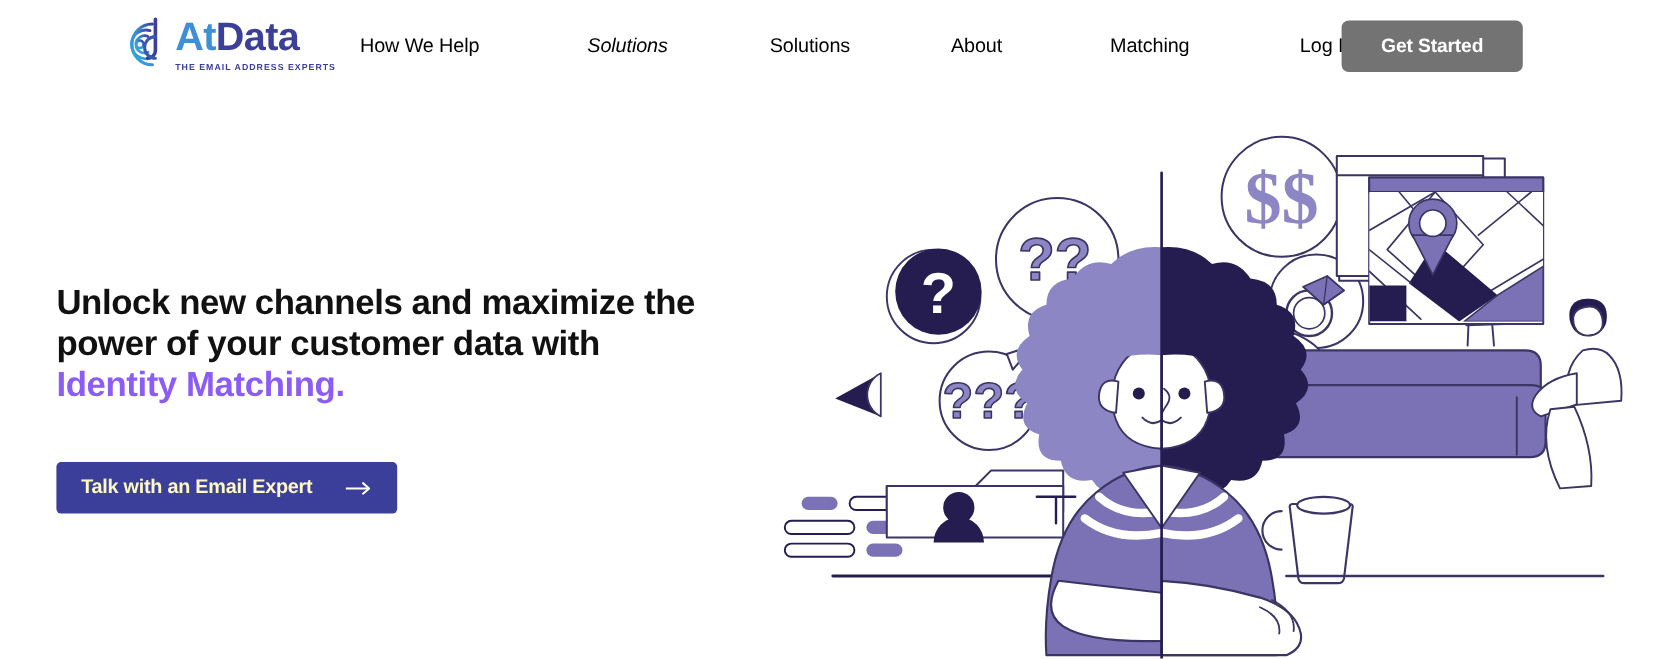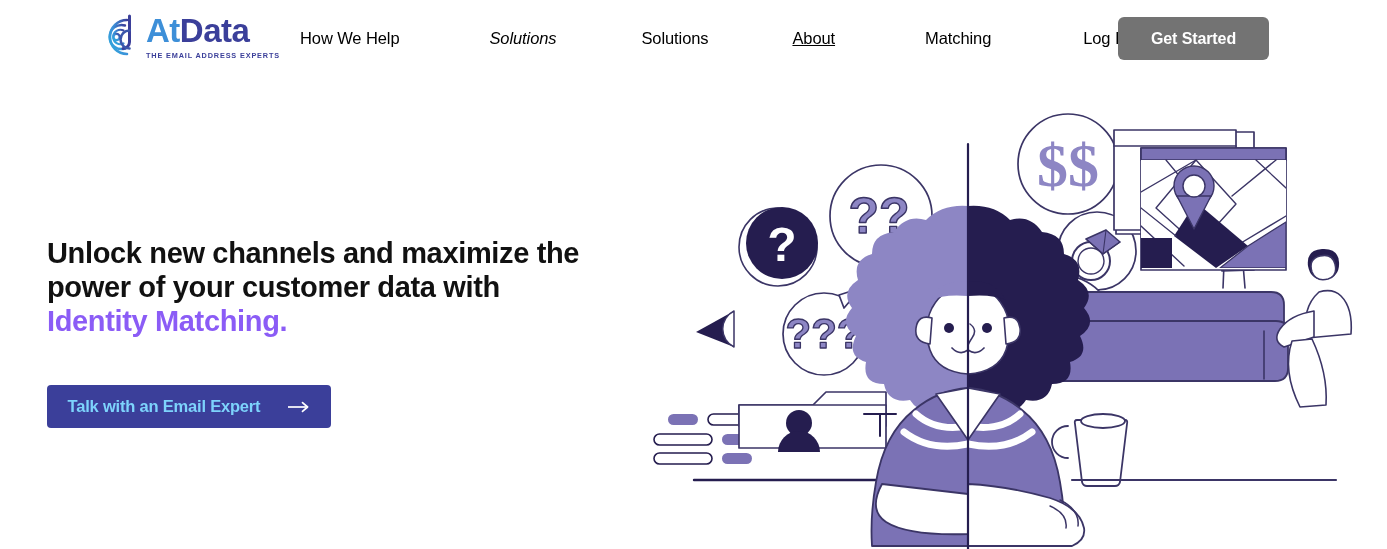--- a/index.html
+++ b/index.html
@@ -39,21 +39,21 @@
     position: absolute; left: 300px; top: 0; height: 76px;
     display: flex; align-items: center;
   }
   .nav-item {
     font-size: 16.5px; color: #000000; text-decoration: none;
     white-space: nowrap; letter-spacing: -0.1px;
   }
   .nav-item:nth-child(1) { margin-right: 90px; }
   .nav-item:nth-child(2) { margin-right: 85px; font-style: italic; }
   .nav-item:nth-child(3) { margin-right: 84px; }
-  .nav-item:nth-child(4) { margin-right: 90px; text-decoration: underline; }
+  .nav-item:nth-child(4) { margin-right: 90px; }
   .nav-item:nth-child(5) { margin-right: 92px; }
 
   .btn-get-started {
     position: absolute; right: 118px; top: 17px;
     width: 151px; height: 43px; border-radius: 6px;
     background: #737373; border: none; cursor: pointer;
     color: #ffffff; font-size: 16px; font-weight: bold;
     font-family: "Liberation Sans", sans-serif;
     letter-spacing: -0.1px;
   }
@@ -64,21 +64,21 @@
     font-size: 29px; font-weight: bold; line-height: 34px;
     color: #111111; letter-spacing: -0.35px;
   }
   .headline .accent { color: #8b5cf6; }
 
   .btn-expert {
     position: absolute; left: 47px; top: 385px;
     width: 284px; height: 43px; border-radius: 4px;
     background: #3b3f9a; border: none; cursor: pointer;
     display: flex; align-items: center; justify-content: center;
-    gap: 28px; color: #7dd3fc;
+    gap: 28px; color: #fef9c3;
     font-family: "Liberation Sans", sans-serif;
   }
   .btn-expert .lbl { font-size: 16.5px; font-weight: bold; letter-spacing: -0.2px; }
   .btn-expert .arw { display:flex; align-items:center; }
 
   
   .illo { position: absolute; left: 636px; top: 96px; width: 740px; height: 453px; }
   .illo svg { display: block; width: 740px; height: 453px; }
 </style>
 </head>

